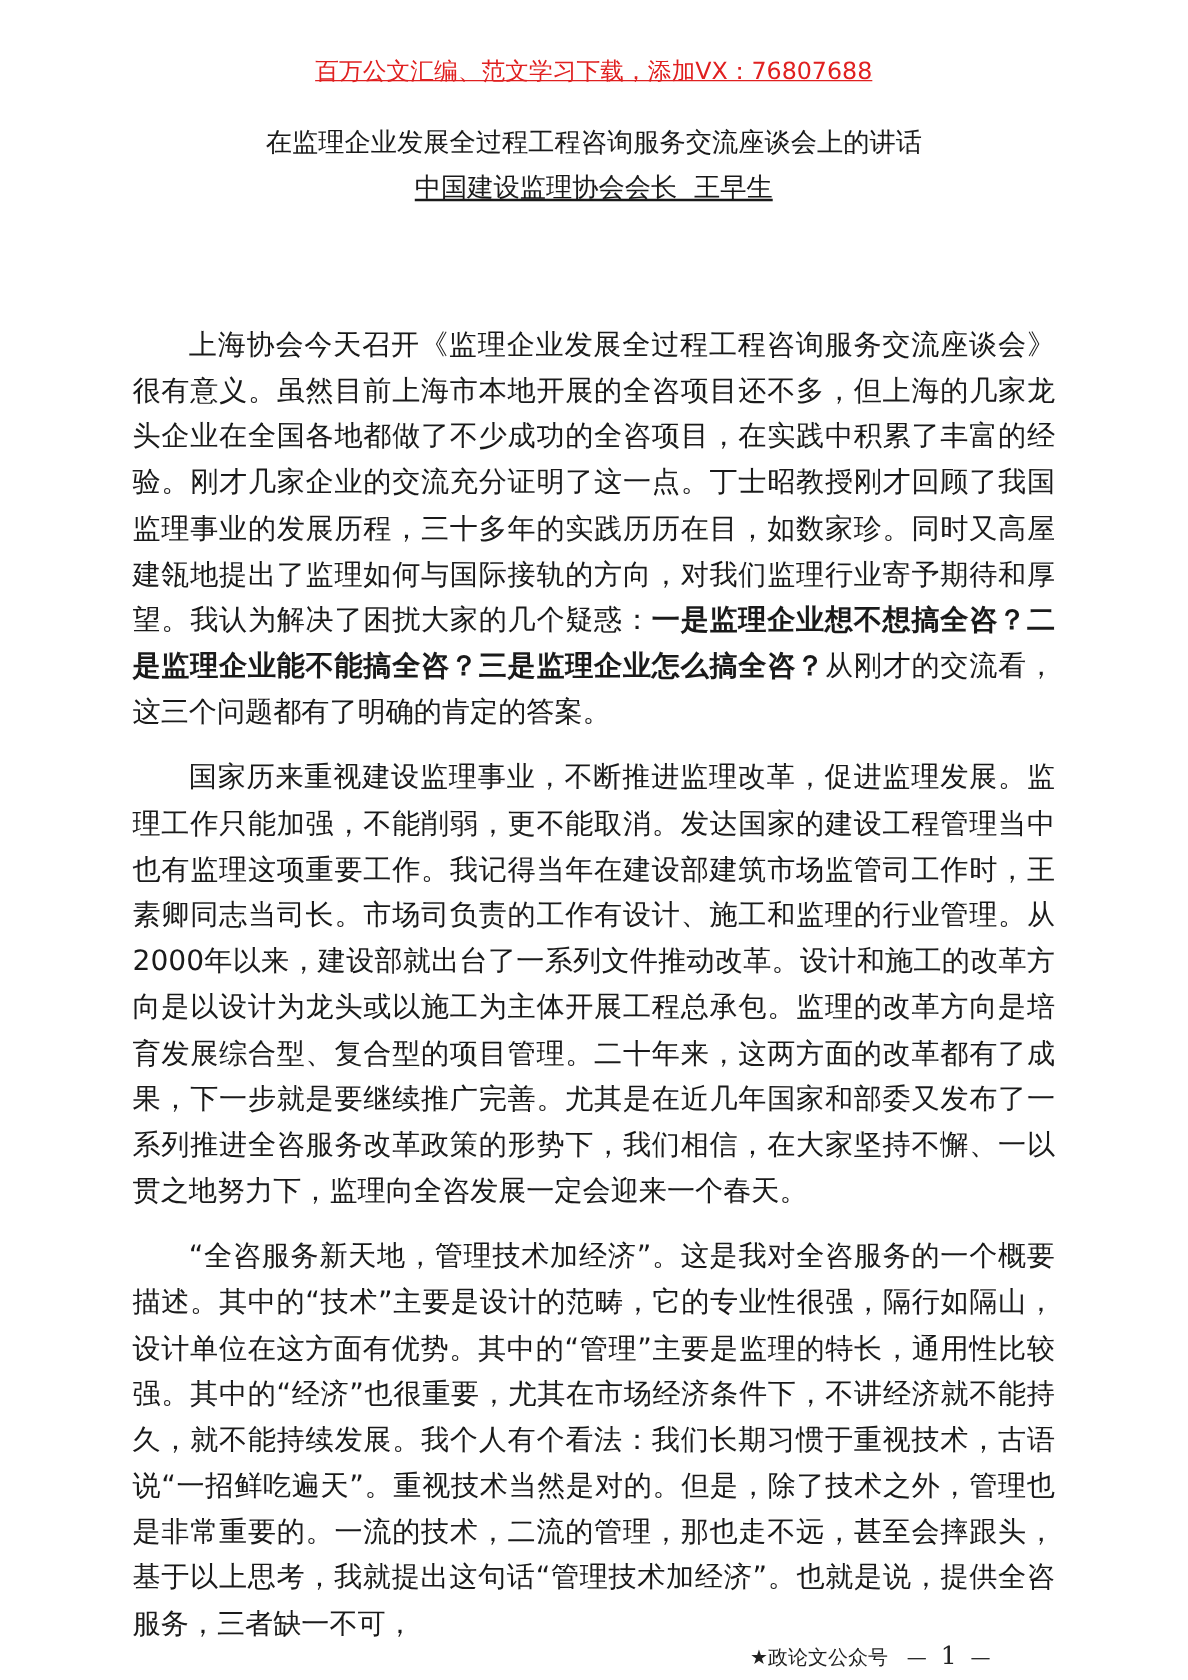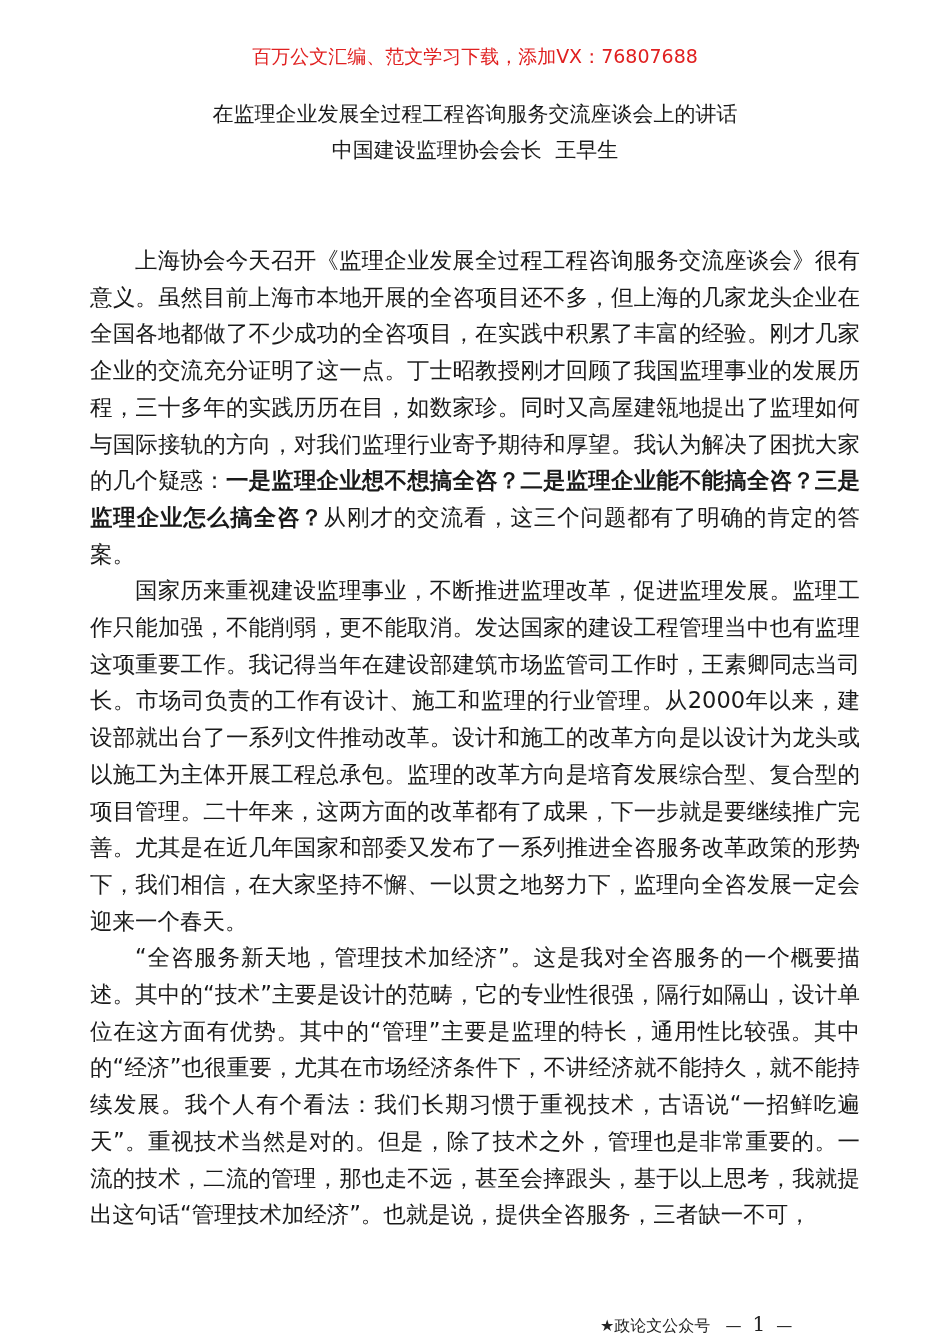--- a/index.html
+++ b/index.html
@@ -1,39 +1,39 @@
 <!DOCTYPE html>
 <html><head>
 <meta charset="utf-8">
 <style>
   html, body { margin: 0; padding: 0; background: #ffffff; }
   body { width: 950px; height: 1344px; position: relative; overflow: hidden;
          font-family: "DejaVu Sans", "Liberation Sans", sans-serif; color: #1a1a1a; }
   .watermark { position: absolute; top: 44px; left: 0; width: 950px; text-align: center;
-               color: #e02020; font-size: 19px; letter-spacing: 0px; }
+               color: #e02020; font-size: 19px; letter-spacing: 0px; text-decoration: underline; }
   .title-block { position: absolute; top: 96px; left: 0; width: 950px; text-align: center;
                  font-size: 21px; line-height: 36px; }
   .title-block div { white-space: nowrap; }
   .body { position: absolute; top: 242px; left: 90px; width: 770px;
           font-size: 22.5px; line-height: 36.7px; text-align: justify; }
-  .body p { margin: 0; text-indent: 2em; }
+  .body p { margin: 16px; text-indent: 2em; }
   .body b { font-weight: bold; }
   .footer { position: absolute; top: 1312px; left: 600px; font-size: 16px; color: #222;
             white-space: nowrap; }
   .footer .page { font-family: "DejaVu Serif", "Liberation Serif", serif; font-size: 20px; margin: 0 6px; }
   .footer .dash { font-family: "DejaVu Serif", serif; font-size: 16px; }
 </style>
 </head>
 <body>
 
 <div class="watermark">百万公文汇编、范文学习下载，添加VX：76807688</div>
 
 <div class="title-block">
   <div>在监理企业发展全过程工程咨询服务交流座谈会上的讲话</div>
-  <div style="white-space:pre;">中国建设监理协会会长  王早生</div>
+  <div style="white-space:pre;text-decoration:underline;">中国建设监理协会会长  王早生</div>
 </div>
 
 <div class="body">
   <p><span>上海协会今天召开《监理企业发展全过程工程咨询服务交流座谈会》很有意义。虽然目前上海市本地开展的全咨项目还不多，但上海的几家龙头企业在全国各地都做了不少成功的全咨项目，在实践中积累了丰富的经验。刚才几家企业的交流充分证明了这一点。丁士昭教授刚才回顾了我国监理事业的发展历程，三十多年的实践历历在目，如数家珍。同时又高屋建瓴地提出了监理如何与国际接轨的方向，对我们监理行业寄予期待和厚望。我认为解决了困扰大家的几个疑惑：</span><b>一是监理企业想不想搞全咨？二是监理企业能不能搞全咨？三是监理企业怎么搞全咨？</b><span>从刚才的交流看，这三个问题都有了明确的肯定的答案。</span></p>
   <p>国家历来重视建设监理事业，不断推进监理改革，促进监理发展。监理工作只能加强，不能削弱，更不能取消。发达国家的建设工程管理当中也有监理这项重要工作。我记得当年在建设部建筑市场监管司工作时，王素卿同志当司长。市场司负责的工作有设计、施工和监理的行业管理。从2000年以来，建设部就出台了一系列文件推动改革。设计和施工的改革方向是以设计为龙头或以施工为主体开展工程总承包。监理的改革方向是培育发展综合型、复合型的项目管理。二十年来，这两方面的改革都有了成果，下一步就是要继续推广完善。尤其是在近几年国家和部委又发布了一系列推进全咨服务改革政策的形势下，我们相信，在大家坚持不懈、一以贯之地努力下，监理向全咨发展一定会迎来一个春天。</p>
   <p>“全咨服务新天地，管理技术加经济”。这是我对全咨服务的一个概要描述。其中的“技术”主要是设计的范畴，它的专业性很强，隔行如隔山，设计单位在这方面有优势。其中的“管理”主要是监理的特长，通用性比较强。其中的“经济”也很重要，尤其在市场经济条件下，不讲经济就不能持久，就不能持续发展。我个人有个看法：我们长期习惯于重视技术，古语说“一招鲜吃遍天”。重视技术当然是对的。但是，除了技术之外，管理也是非常重要的。一流的技术，二流的管理，那也走不远，甚至会摔跟头，基于以上思考，我就提出这句话“管理技术加经济”。也就是说，提供全咨服务，三者缺一不可，</p>
 </div>
 
 <div class="footer">
   <span>★政论文公众号</span>

